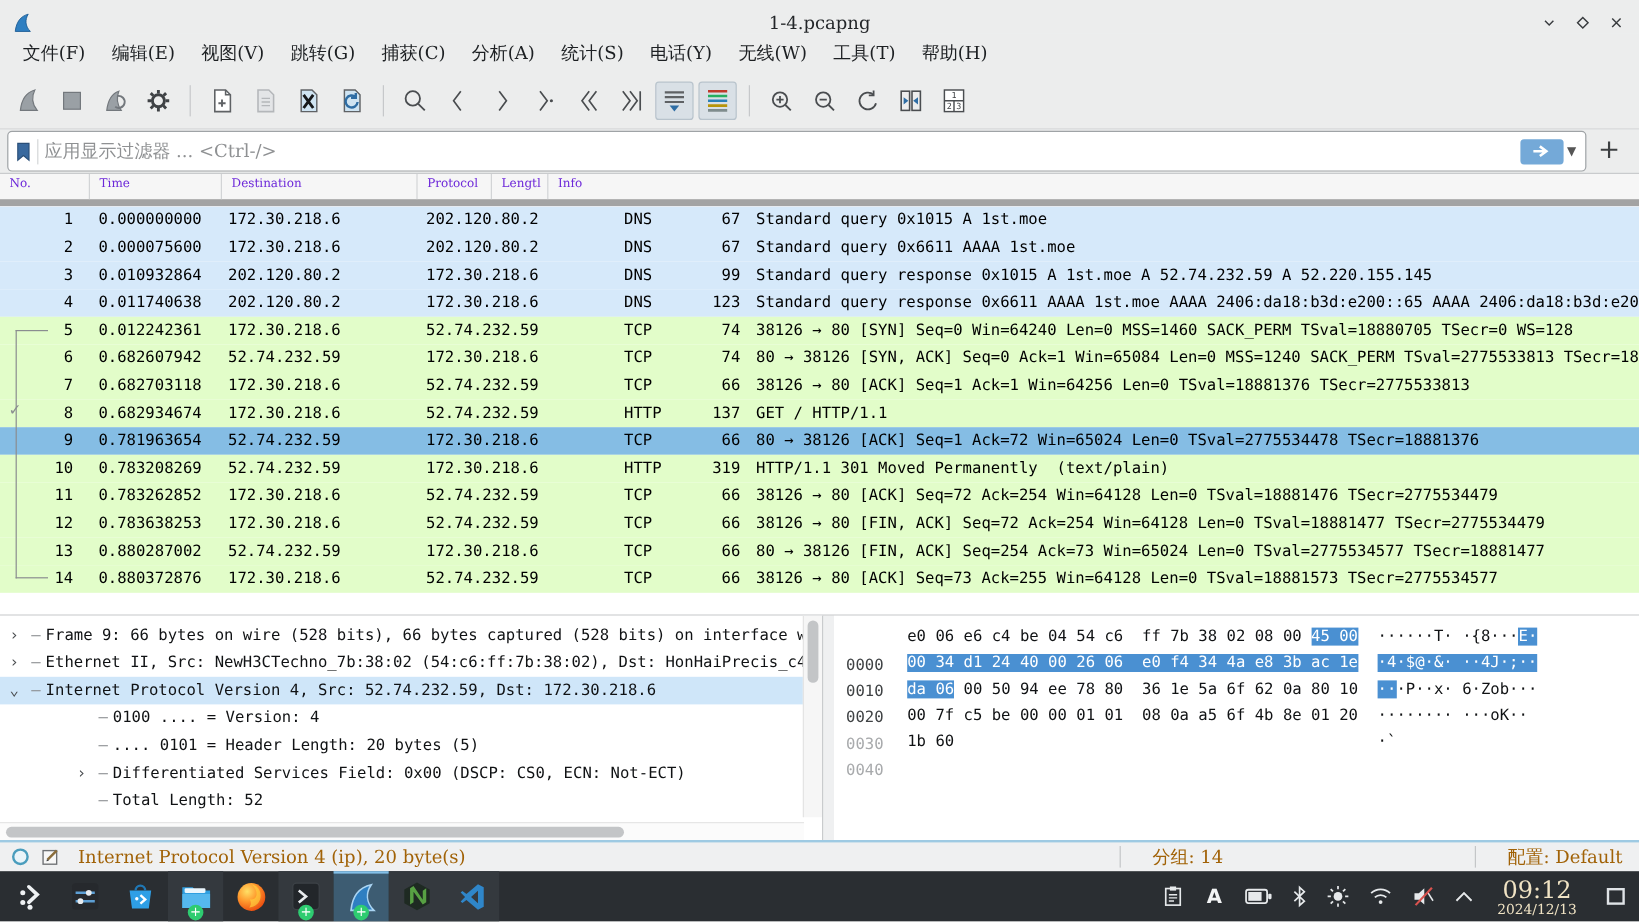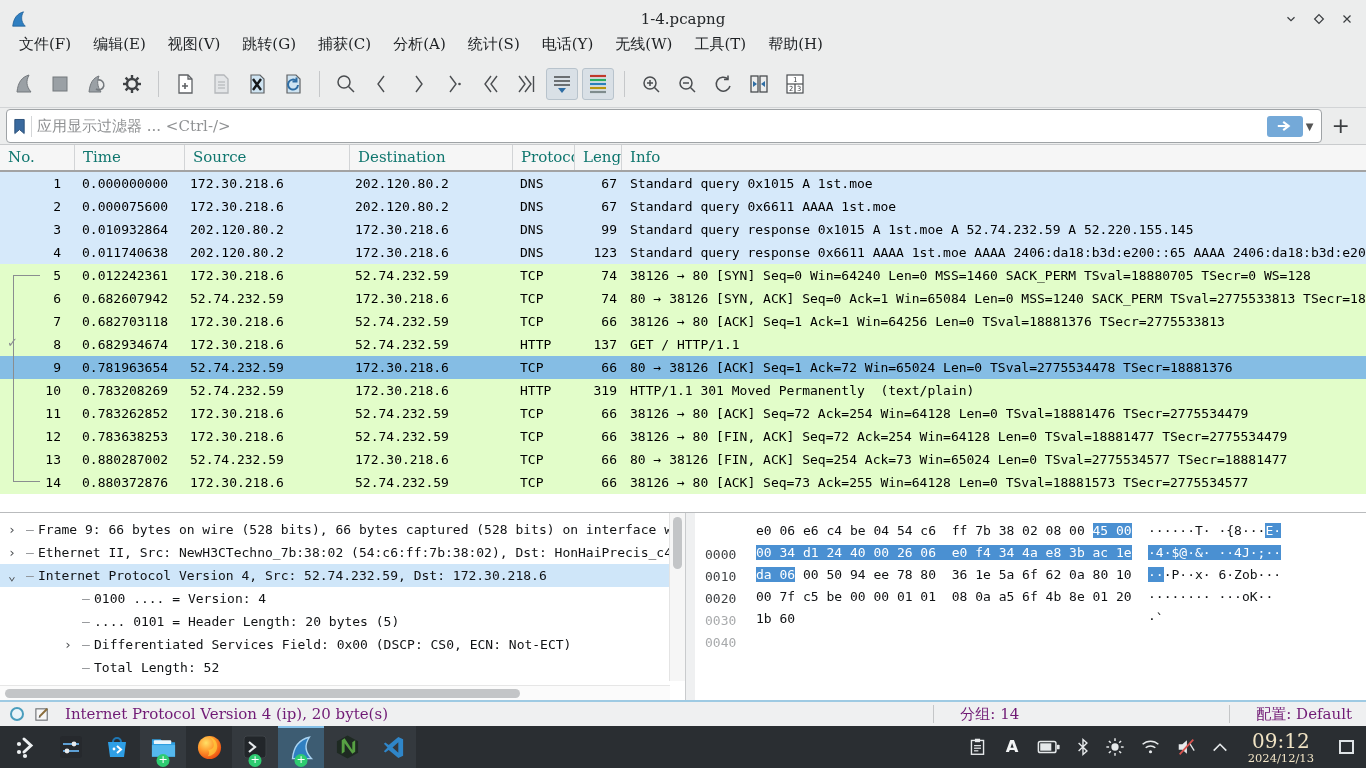--- a/index.html
+++ b/index.html
@@ -26,21 +26,21 @@
   
   .filterbar { height:37px; display:flex; align-items:center; padding:3px 6px; background:#eceded; border-bottom:1px solid #c9cbcd; flex:none; }
   .filter-input { flex:1; height:29px; background:#ffffff; border:1px solid #9fa3a6; border-radius:4px; display:flex; align-items:center; padding:16px 5px; }
   .filter-sep { width:1px; height:21px; background:#d4d6d8; margin:0 5px 0 4px; }
   .filter-placeholder { color:#8f9193; font-size:15px; flex:1; }
   .apply-btn { width:36px; height:21px; background:#74a9d8; border-radius:3px; display:flex; align-items:center; justify-content:center; margin-right:3px; }
   .apply-caret { color:#555; font-size:10px; margin-right:2px; font-family:"DejaVu Sans",sans-serif; }
   .filter-plus { font-size:22px; color:#3c3f41; padding:0 10px 2px 10px; font-family:"DejaVu Sans",sans-serif; }
 
   
-  .pl-header { height:27px; background:#f6f6f6; border-bottom:2px solid #a3a3a3; display:flex; font-size:15px; color:#0f766e; flex:none; }
+  .pl-header { height:27px; background:#f6f6f6; border-bottom:6px solid #a3a3a3; display:flex; font-size:10px; color:#6d28d9; flex:none; }
   .pl-hcell { border-right:1px solid #d2d4d6; padding:3px 0 0 8px; white-space:nowrap; overflow:hidden; flex:none; }
   .pl-rows { height:340px; background:#ffffff; position:relative; overflow:hidden; font-family:"DejaVu Sans Mono","Liberation Mono",monospace; font-size:13px; flex:none; }
   .prow { display:flex; height:23px; line-height:23px; white-space:pre; }
   .row-dns { background:#d6e9fa; }
   .row-green { background:#e2fdc9; }
   .row-selected { background:#85bde4; }
   .c-no   { width:75px;  text-align:right; padding-right:14px; flex:none; }
   .c-time { width:110px; padding-left:7px; flex:none; }
   .c-src  { width:165px; padding-left:5px; flex:none; }
   .c-dst  { width:163px; padding-left:5px; flex:none; }
@@ -67,21 +67,21 @@
   .pane-gap { width:9px; background:#eff0f1; flex:none; }
   .hexpane { flex:1; background:#ffffff; overflow:hidden; font-family:"DejaVu Sans Mono","Liberation Mono",monospace; font-size:13px; padding:7px 0 0 10px; }
   .hexrow { display:flex; height:22px; line-height:22px; white-space:pre; }
   .hx-off { width:38px; color:#3f4244; margin-right:13px; flex:none;margin-top:24px; }
   .hx-off.dim { color:#a8aaac; }
   .hx-bytes { width:392px; flex:none; color:#101214; }
   .hx-ascii { color:#101214; }
   .hl { background:#4a90d2; color:#ffffff; }
 
   
-  .statusbar { height:26px; display:flex; align-items:center; background:#eff0f1; border-top:2px solid #9ecae3; font-size:15px; color:#701a75; padding:0 10px; flex:none; }
+  .statusbar { height:26px; display:flex; align-items:center; background:#eff0f1; border-top:2px solid #9ecae3; font-size:15px; color:#a16207; padding:0 10px; flex:none; }
   .expert-dot { width:14px; height:14px; border:2px solid #4a9dbd; border-radius:50%; background:#e9f4f9; margin-right:10px; flex:none; }
   .status-main { margin-left:14px; }
   .sb-right { margin-left:auto; display:flex; align-items:center; height:100%; }
   .sb-sep { width:1px; height:18px; background:#c4c6c8; }
   .sb-packets { padding:0 210px 0 26px; }
   .sb-profile { padding:0 4px 0 26px;text-align:right; }
 
   
   .taskbar { height:42px; background:#2a2e32; display:flex; align-items:center; padding:0 2px; flex:none; }
   .task { width:46px; height:42px; display:flex; align-items:center; justify-content:center; position:relative; flex:none; }
@@ -311,21 +311,20 @@
           </svg>
       </span>
       <span class="apply-caret">▼</span>
     </div>
     <span class="filter-plus">+</span>
   </div>
 
   <div class="pl-header" id="pl-header">
       <span class="pl-hcell" style="width: 75px;">No.</span>
       <span class="pl-hcell" style="width: 110px;">Time</span>
-      <span class="pl-hcell" style="width: 165px;">Source</span>
       <span class="pl-hcell" style="width: 163px;">Destination</span>
       <span class="pl-hcell" style="width: 62px;">Protocol</span>
       <span class="pl-hcell" style="width: 47px;">Lengtl</span>
       <span class="pl-hcell" style="flex: 1 1 0%; border-right: none;">Info</span>
     </div>
   <div class="pl-rows">
     <div id="rows-holder">
         <div class="prow row-dns"><span class="c-no">1</span><span class="c-time">0.000000000</span><span class="c-src">172.30.218.6</span><span class="c-dst">202.120.80.2</span><span class="c-proto">DNS</span><span class="c-len">67</span><span class="c-info">Standard query 0x1015 A 1st.moe</span></div>
         <div class="prow row-dns"><span class="c-no">2</span><span class="c-time">0.000075600</span><span class="c-src">172.30.218.6</span><span class="c-dst">202.120.80.2</span><span class="c-proto">DNS</span><span class="c-len">67</span><span class="c-info">Standard query 0x6611 AAAA 1st.moe</span></div>
         <div class="prow row-dns"><span class="c-no">3</span><span class="c-time">0.010932864</span><span class="c-src">202.120.80.2</span><span class="c-dst">172.30.218.6</span><span class="c-proto">DNS</span><span class="c-len">99</span><span class="c-info">Standard query response 0x1015 A 1st.moe A 52.74.232.59 A 52.220.155.145</span></div>

